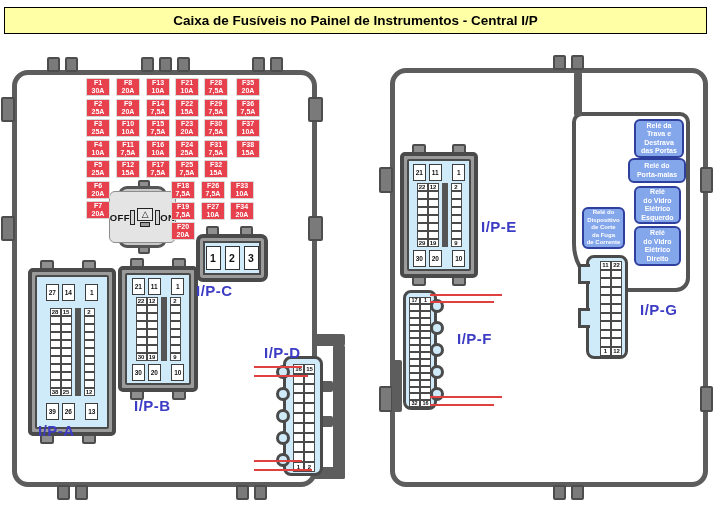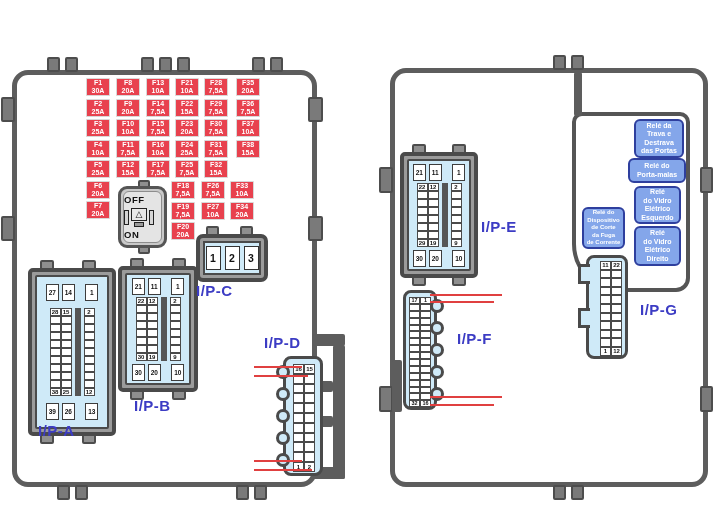--- a/index.html
+++ b/index.html
@@ -71,50 +71,53 @@
     border:2px solid #4a4a4a;display:flex;align-items:center;justify-content:center;gap:4px;
   }
   .ipc-cell{
     width:15px;height:24px;background:#fff;border:1.5px solid #333;
     display:flex;align-items:center;justify-content:center;font-weight:bold;font-size:10.5px;color:#111;
   }
   .iplabel{position:absolute;font-weight:bold;font-size:15px;color:var(--label-blue);z-index:5;letter-spacing:0.5px;}
   #lab-ipa{left:38px;top:422px;}
   #lab-ipb{left:134px;top:397px;}
   #lab-ipc{left:196px;top:282px;width:72px;text-align:left;}
-  #lab-ipd{left:264px;top:334px;}
+  #lab-ipd{left:264px;top:344px;}
   #lab-ipe{left:481px;top:218px;}
   #lab-ipf{left:457px;top:330px;}
   #lab-ipg{left:640px;top:301px;}
   .relay{
     position:absolute;background:var(--relay-blue);border:2px solid var(--relay-border);border-radius:6px;
     color:#fff;font-weight:bold;text-align:center;display:flex;flex-direction:column;
     align-items:center;justify-content:center;z-index:3;
   }
   .rline{position:absolute;height:2px;background:var(--line-red);z-index:4;}
   #ign-switch{
     position:absolute;left:118px;top:186px;width:49px;height:62px;background:#c9c9c9;
     border:3px solid #555;border-radius:9px;z-index:3;display:flex;align-items:stretch;justify-content:center;
   }
   .sw-face{
     flex:1;margin:2px;background:#e4e4e4;border:1px solid #8d8d8d;border-radius:6px;
-    display:flex;flex-direction:column;justify-content:space-between;padding:2px 0;
+    display:flex;flex-direction:row;align-items:center;justify-content:space-between;padding:2px 0;
   }
   .sw-txt{font-weight:bold;font-size:9.5px;color:#111;letter-spacing:0.5px;}
   .sw-icon{display:flex;align-items:center;gap:2px;}
   .sw-side{width:5px;height:15px;border:1.5px solid #222;background:#d6d6d6;}
   .sw-mid{display:flex;flex-direction:column;align-items:center;}
   .sw-box{border:1.5px solid #222;width:16px;height:13px;display:flex;align-items:center;justify-content:center;
     font-size:9px;line-height:9px;color:#111;background:#e8e8e8;}
   .sw-base{width:10px;height:5px;background:#9a9a9a;border:1px solid #222;margin-top:1px;}
 </style>
 </head>
 <body>
 
 <div id="canvas" style="--fuse-red: #e8414e; --conn-blue: #cfeaf8; --relay-blue: #84a6ea; --relay-border: #2e3f9e; --label-blue: #3c3cc4; --panel-gray: #5d5d5d; --line-red: #e04040; --title-yellow: #ffffa6;">
+  <div class="title-bar">
+    <span>Caixa de Fusíveis no Painel de Instrumentos - Central I/P</span>
+  </div>
   <div class="panel" id="panel-left"></div>
   <div class="panel" id="panel-right"></div>
   <div id="relay-container"></div>
 
   <div id="ign-switch">
     <div class="sw-face">
       <span class="sw-txt">OFF</span>
       <span class="sw-icon">
         <span class="sw-side"></span>
         <span class="sw-mid">

